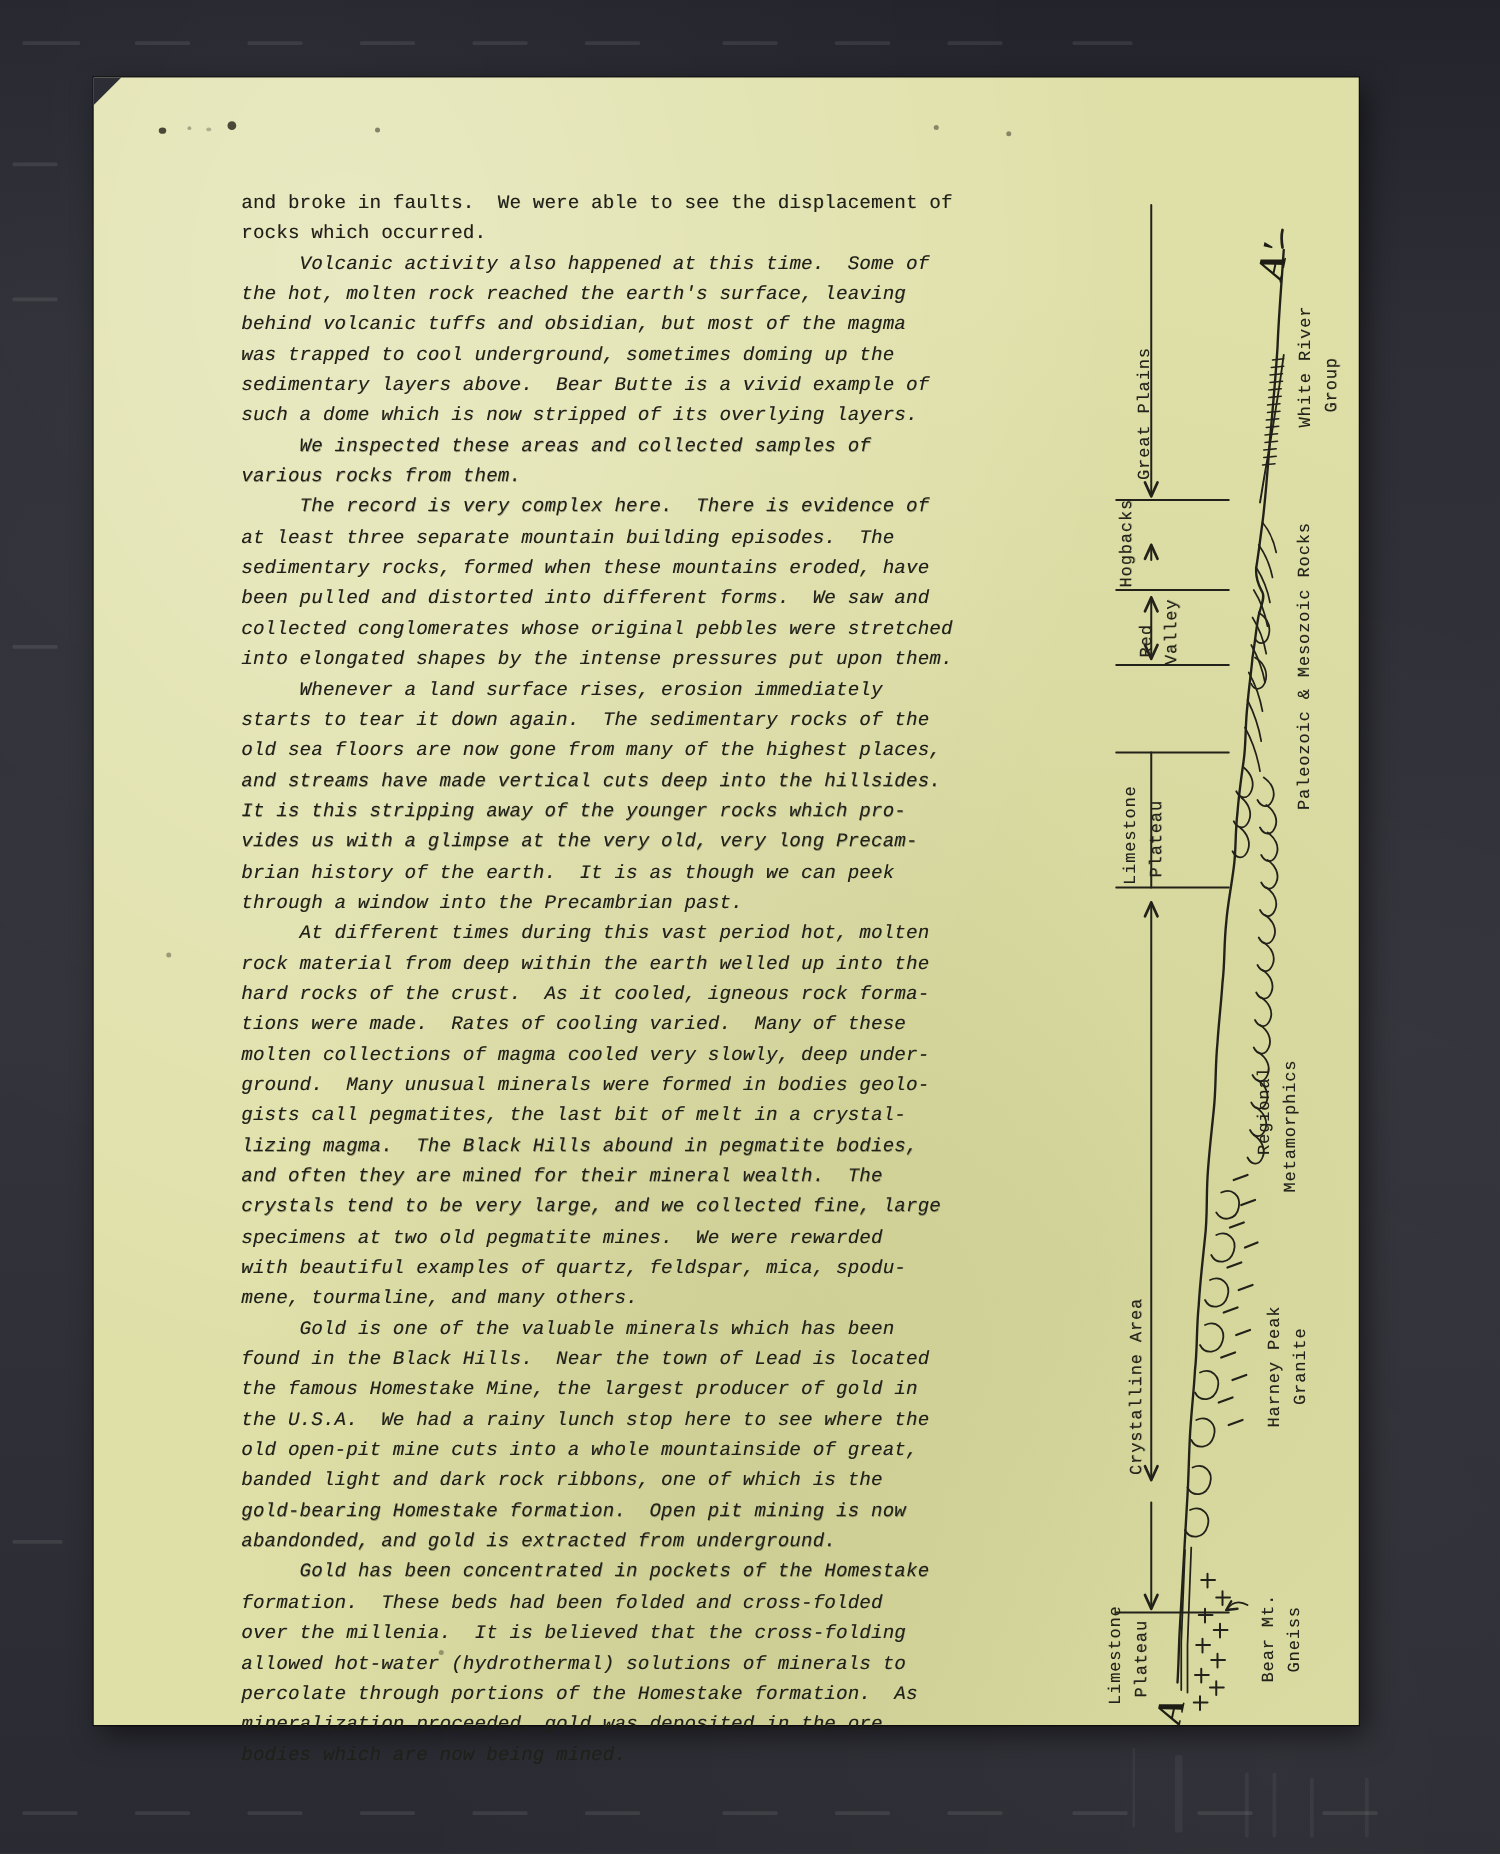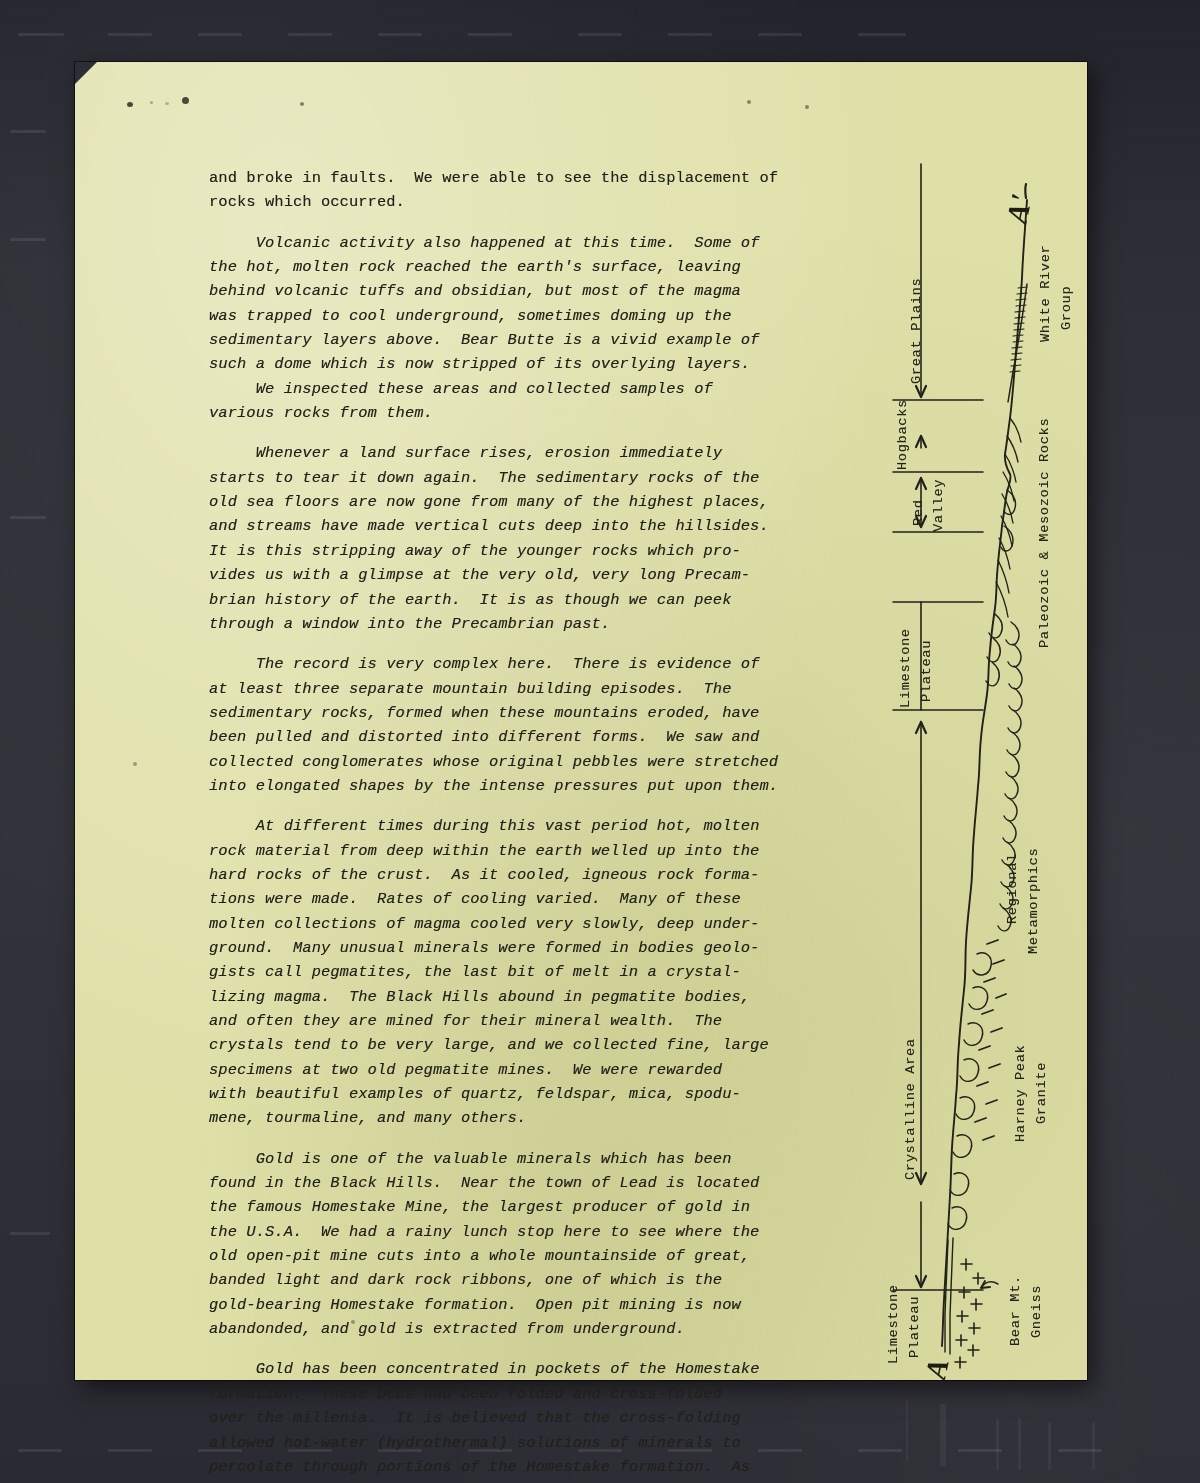--- a/index.html
+++ b/index.html
@@ -94,21 +94,21 @@
     top: 88px;
     width: 640px;
     z-index: 3;
   }
   .para {
     font-size: 15.3px;
     line-height: 24.35px;
     letter-spacing: 0.15px;
     color: #20201a;
     white-space: pre-wrap;
-    margin: 16px;
+    margin: 0;
     text-shadow: 0.35px 0.35px 0 rgba(40,40,25,0.42);
   }
   .para + .para { margin-top: 0; }
   .gap-lg { margin-top: 24.35px; font-style: italic; }
 
   
   #diagram {
     position: absolute;
     left: 790px;
     top: 40px;
@@ -198,34 +198,34 @@
     <p class="para">and broke in faults.  We were able to see the displacement of
 rocks which occurred.</p>
     <p class="para gap-lg">     Volcanic activity also happened at this time.  Some of
 the hot, molten rock reached the earth's surface, leaving
 behind volcanic tuffs and obsidian, but most of the magma
 was trapped to cool underground, sometimes doming up the
 sedimentary layers above.  Bear Butte is a vivid example of
 such a dome which is now stripped of its overlying layers.
      We inspected these areas and collected samples of
 various rocks from them.</p>
+    <p class="para gap-lg">     The record is very complex here.  There is evidence of
+at least three separate mountain building episodes.  The
+sedimentary rocks, formed when these mountains eroded, have
+been pulled and distorted into different forms.  We saw and
+collected conglomerates whose original pebbles were stretched
+into elongated shapes by the intense pressures put upon them.</p>
     <p class="para gap-lg">     Whenever a land surface rises, erosion immediately
 starts to tear it down again.  The sedimentary rocks of the
 old sea floors are now gone from many of the highest places,
 and streams have made vertical cuts deep into the hillsides.
 It is this stripping away of the younger rocks which pro-
 vides us with a glimpse at the very old, very long Precam-
 brian history of the earth.  It is as though we can peek
 through a window into the Precambrian past.</p>
-    <p class="para gap-lg">     The record is very complex here.  There is evidence of
-at least three separate mountain building episodes.  The
-sedimentary rocks, formed when these mountains eroded, have
-been pulled and distorted into different forms.  We saw and
-collected conglomerates whose original pebbles were stretched
-into elongated shapes by the intense pressures put upon them.</p>
     <p class="para gap-lg">     At different times during this vast period hot, molten
 rock material from deep within the earth welled up into the
 hard rocks of the crust.  As it cooled, igneous rock forma-
 tions were made.  Rates of cooling varied.  Many of these
 molten collections of magma cooled very slowly, deep under-
 ground.  Many unusual minerals were formed in bodies geolo-
 gists call pegmatites, the last bit of melt in a crystal-
 lizing magma.  The Black Hills abound in pegmatite bodies,
 and often they are mined for their mineral wealth.  The
 crystals tend to be very large, and we collected fine, large

